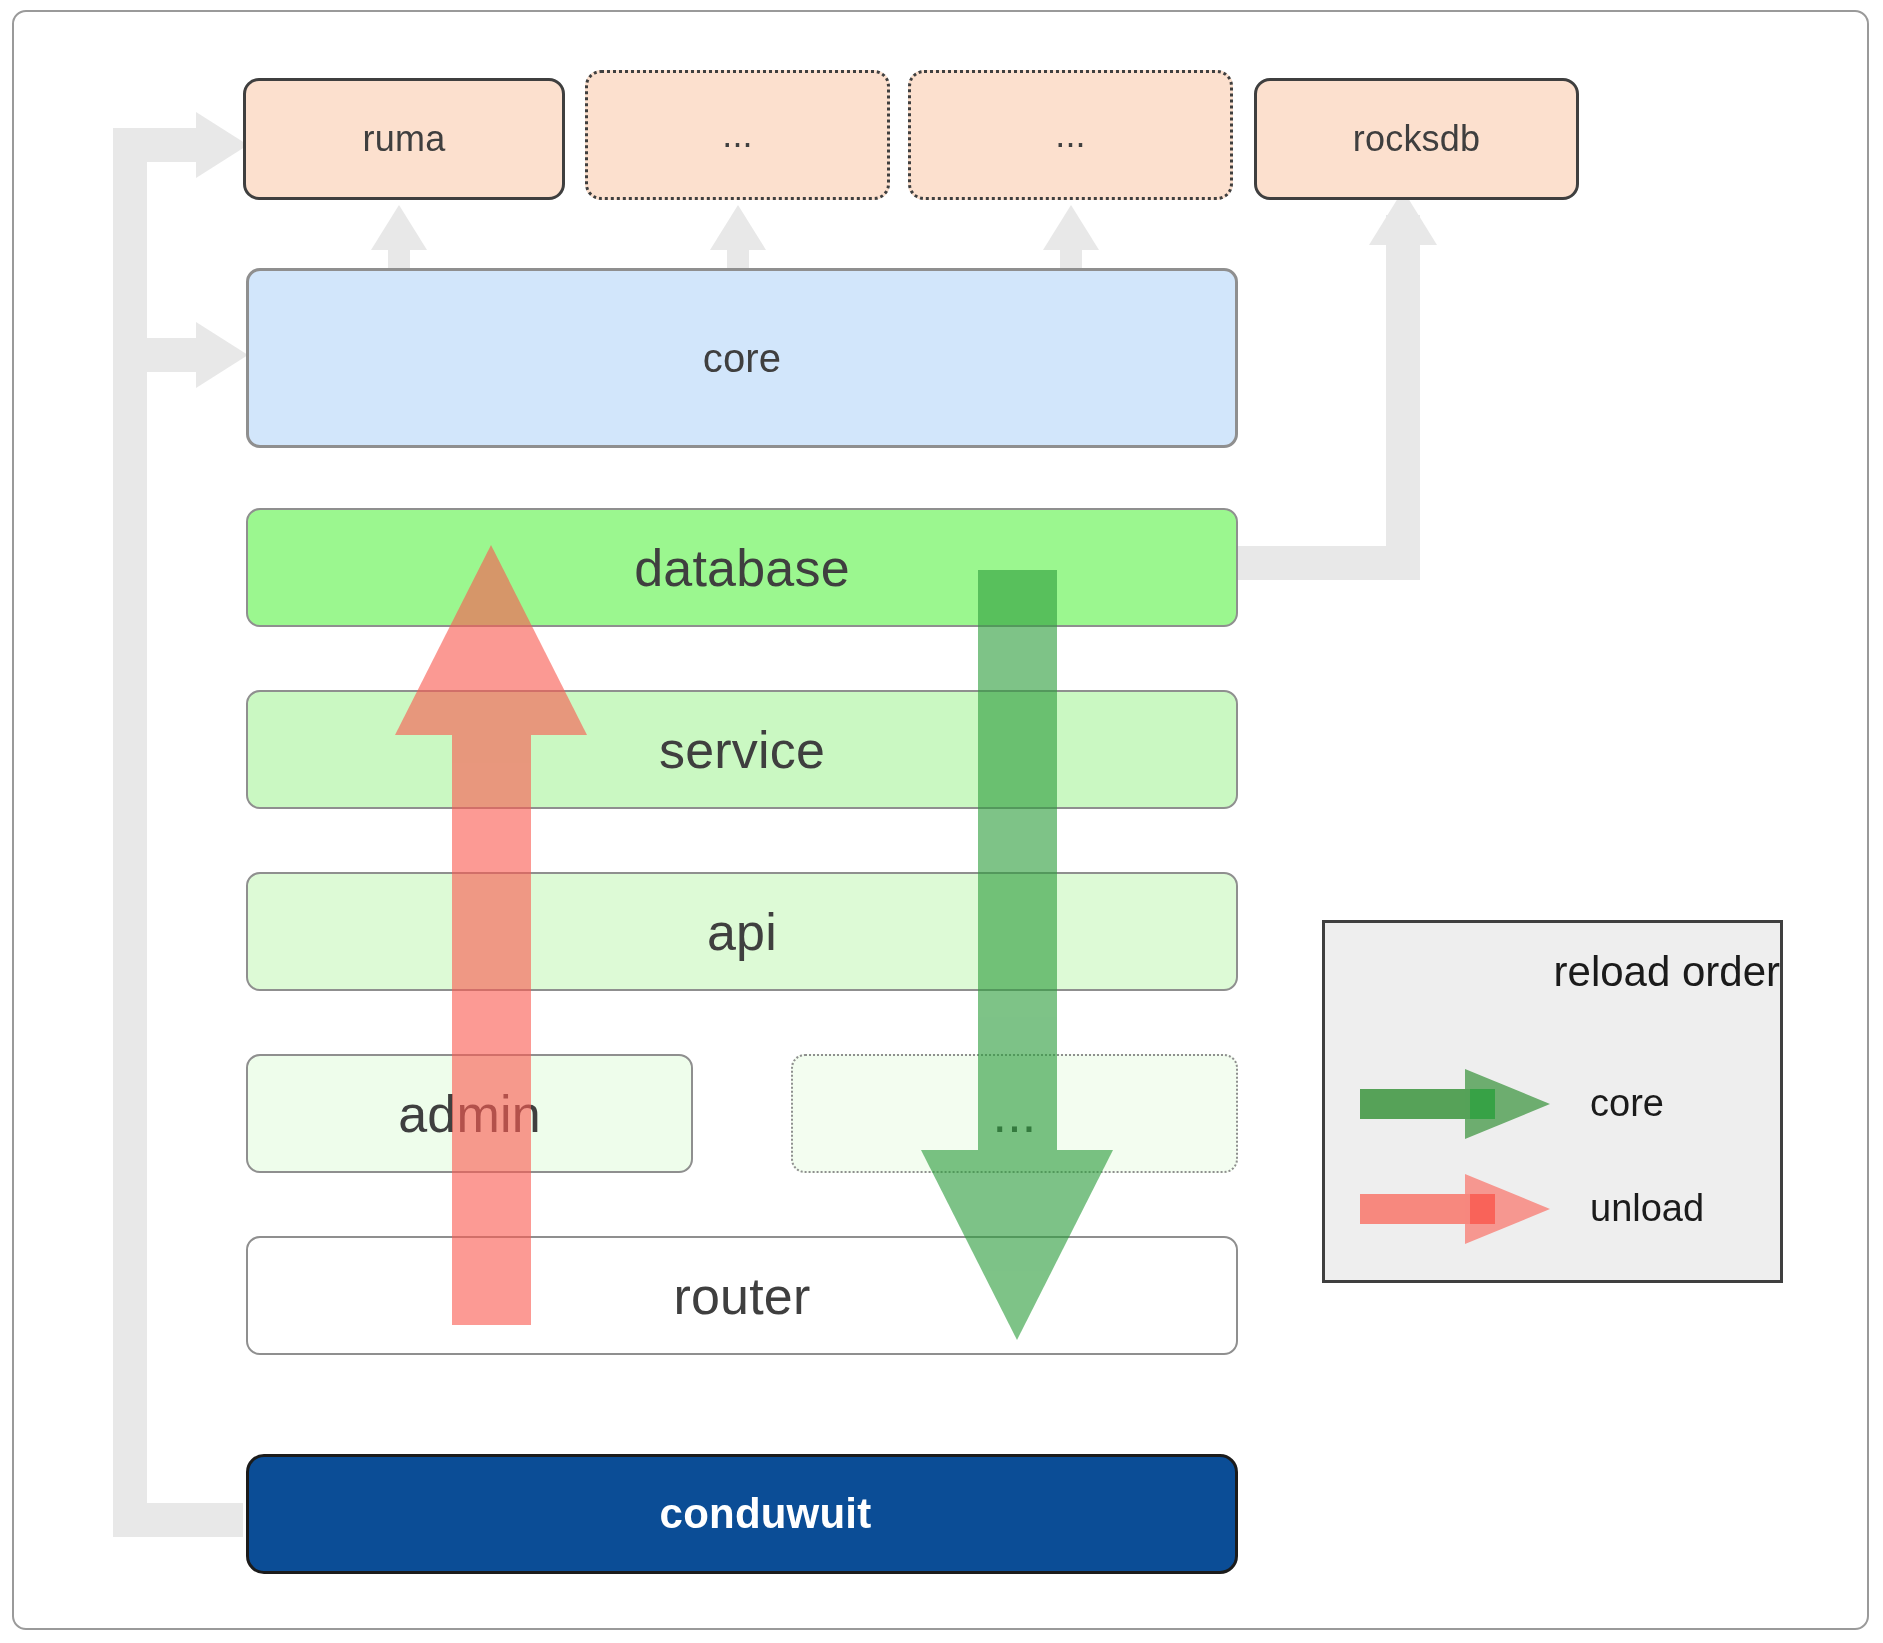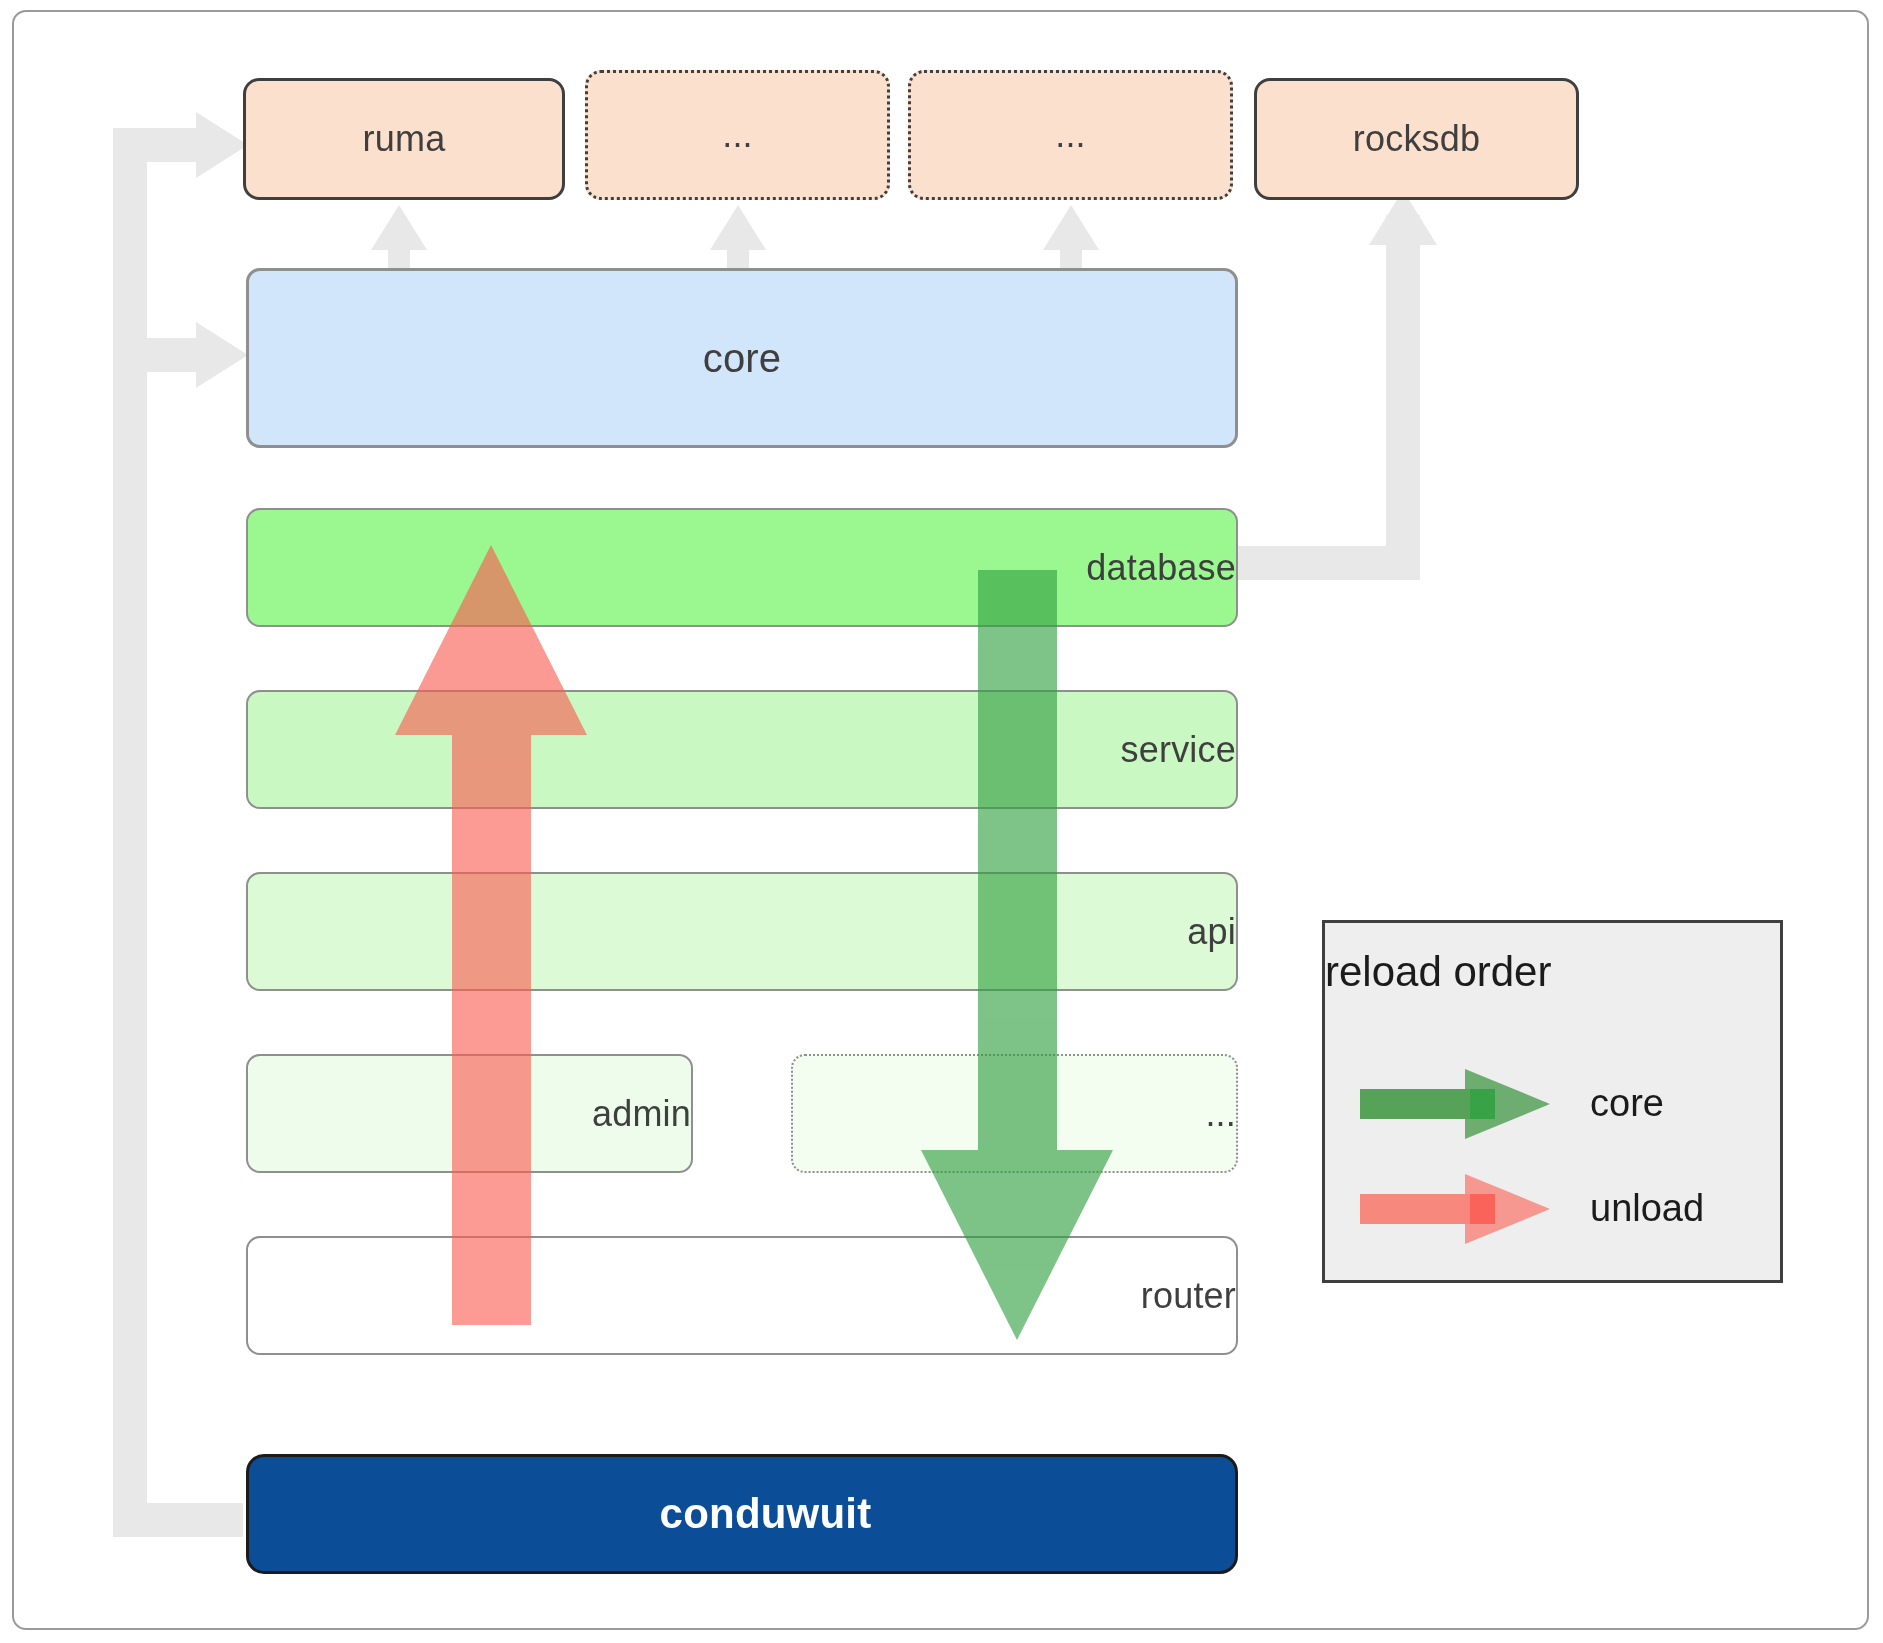--- a/index.html
+++ b/index.html
@@ -52,22 +52,21 @@
     border: 3px dotted #3f3f3f;
   }
   .box.core {
     background: #d2e6fb;
     border: 3px solid #8f8f8f;
     font-size: 40px;
     text-align: right;
   }
   .box.layer {
     border: 2px solid #8f8f8f;
-    font-size: 36px;
-    justify-content: flex-end;
+    font-size: 52px;
   }
   .box.layer.dotted {
     border: 2px dotted #8f8f8f;
   }
   .box.app {
     background: #0b4d96;
     border: 3px solid #1b1b1b;
     color: #ffffff;
     font-size: 42px;
     font-weight: bold;
@@ -98,21 +97,21 @@
     background: #eeeeee;
     border: 3px solid #3f3f3f;
     box-sizing: border-box;
     z-index: 8;
   }
   .legend-title {
     position: absolute;
     top: 25px;
     left: 0;
     width: 100%;
-    text-align: left;
+    text-align: right;
     font-size: 42px;
     color: #1b1b1b;
   }
   .legend-row {
     position: absolute;
     left: 0;
     width: 100%;
     height: 80px;
   }
   .legend-row.row-load   { top: 140px; }

